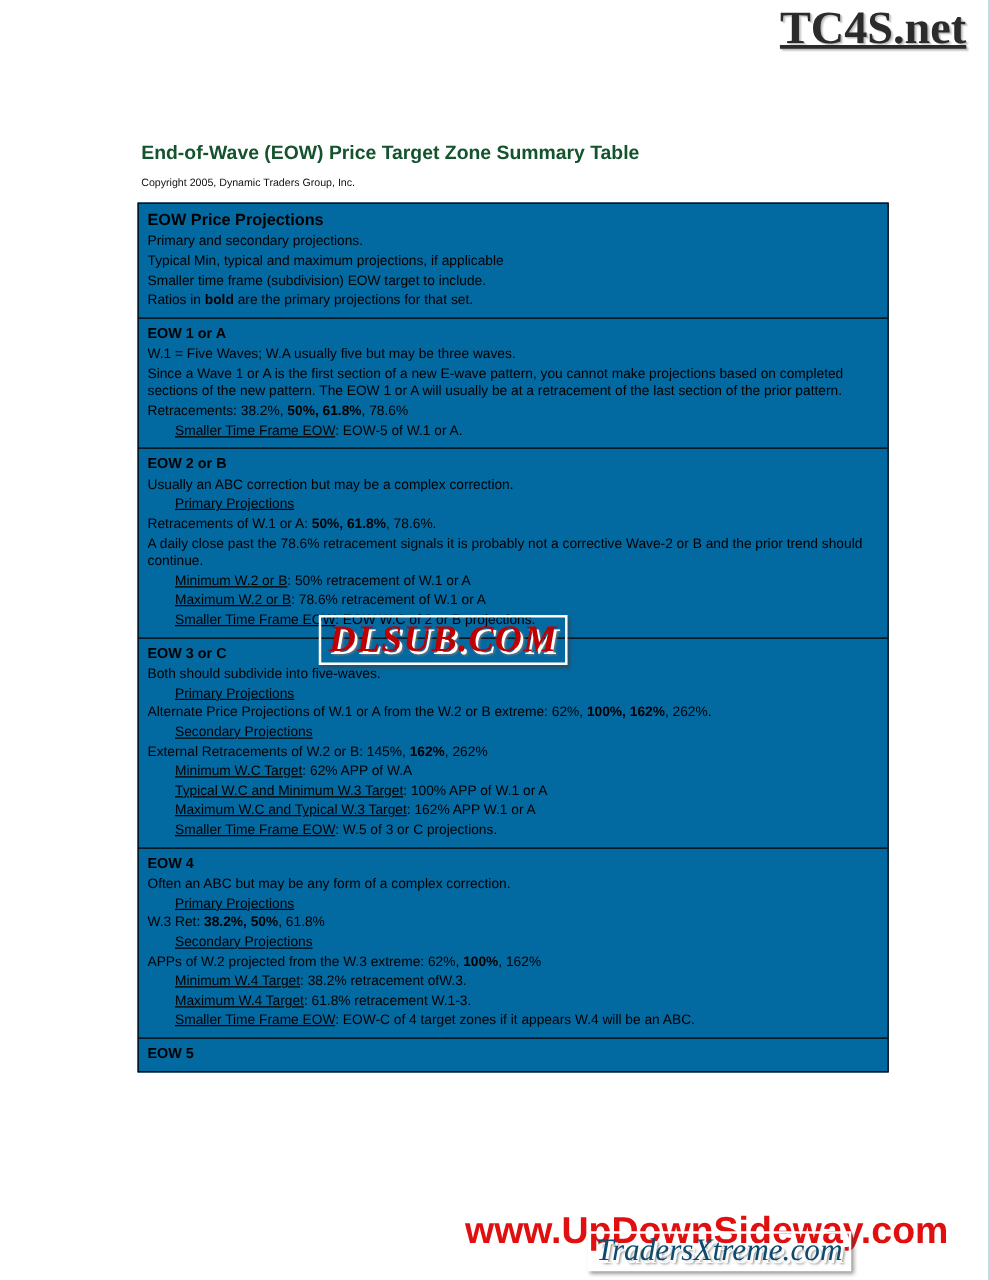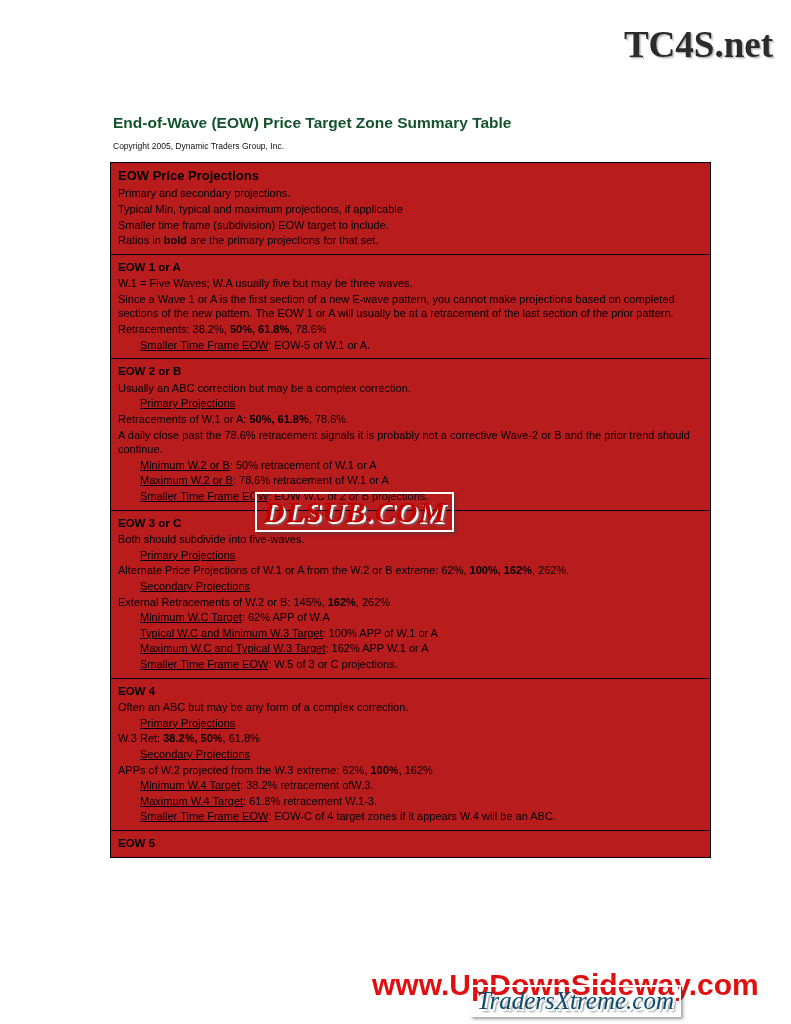--- a/index.html
+++ b/index.html
@@ -15,28 +15,29 @@
     overflow: hidden;
   }
   .page {
     position: relative;
     width: 791px;
     height: 1024px;
   }
   
   .brand-logo {
     position: absolute;
-    top: 23px;
+    top: 1px;
     right: 18px;
     font-family: "Liberation Serif", serif;
     font-weight: bold;
     font-size: 37px;
     color: #2b2b2b;
     letter-spacing: 0px;
     text-shadow: 1px 1px 0 #bdbdbd, 2px 2px 1px #d9d9d9;
+    text-decoration: underline;
   }
   .doc-title {
     position: absolute;
     left: 113px;
     top: 114px;
     font-size: 15.5px;
     font-weight: bold;
     color: #14532d;
     font-family: "Liberation Sans", sans-serif;
   }
@@ -47,21 +48,21 @@
     font-size: 8.5px;
     color: #111111;
   }
   .table-wrap {
     position: absolute;
     left: 110px;
     top: 162px;
     width: 601px;
     border: 1px solid #000000;
     box-sizing: border-box;
-    background: #b91c1c;
+    background: #0369a1;
   }
   .section {
     border-bottom: 1px solid #000000;
     padding: 4px 6px 5px 7px;
     box-sizing: border-box;
   }
   .section:last-child {
     border-bottom: none;
   }
   .sec-title {

